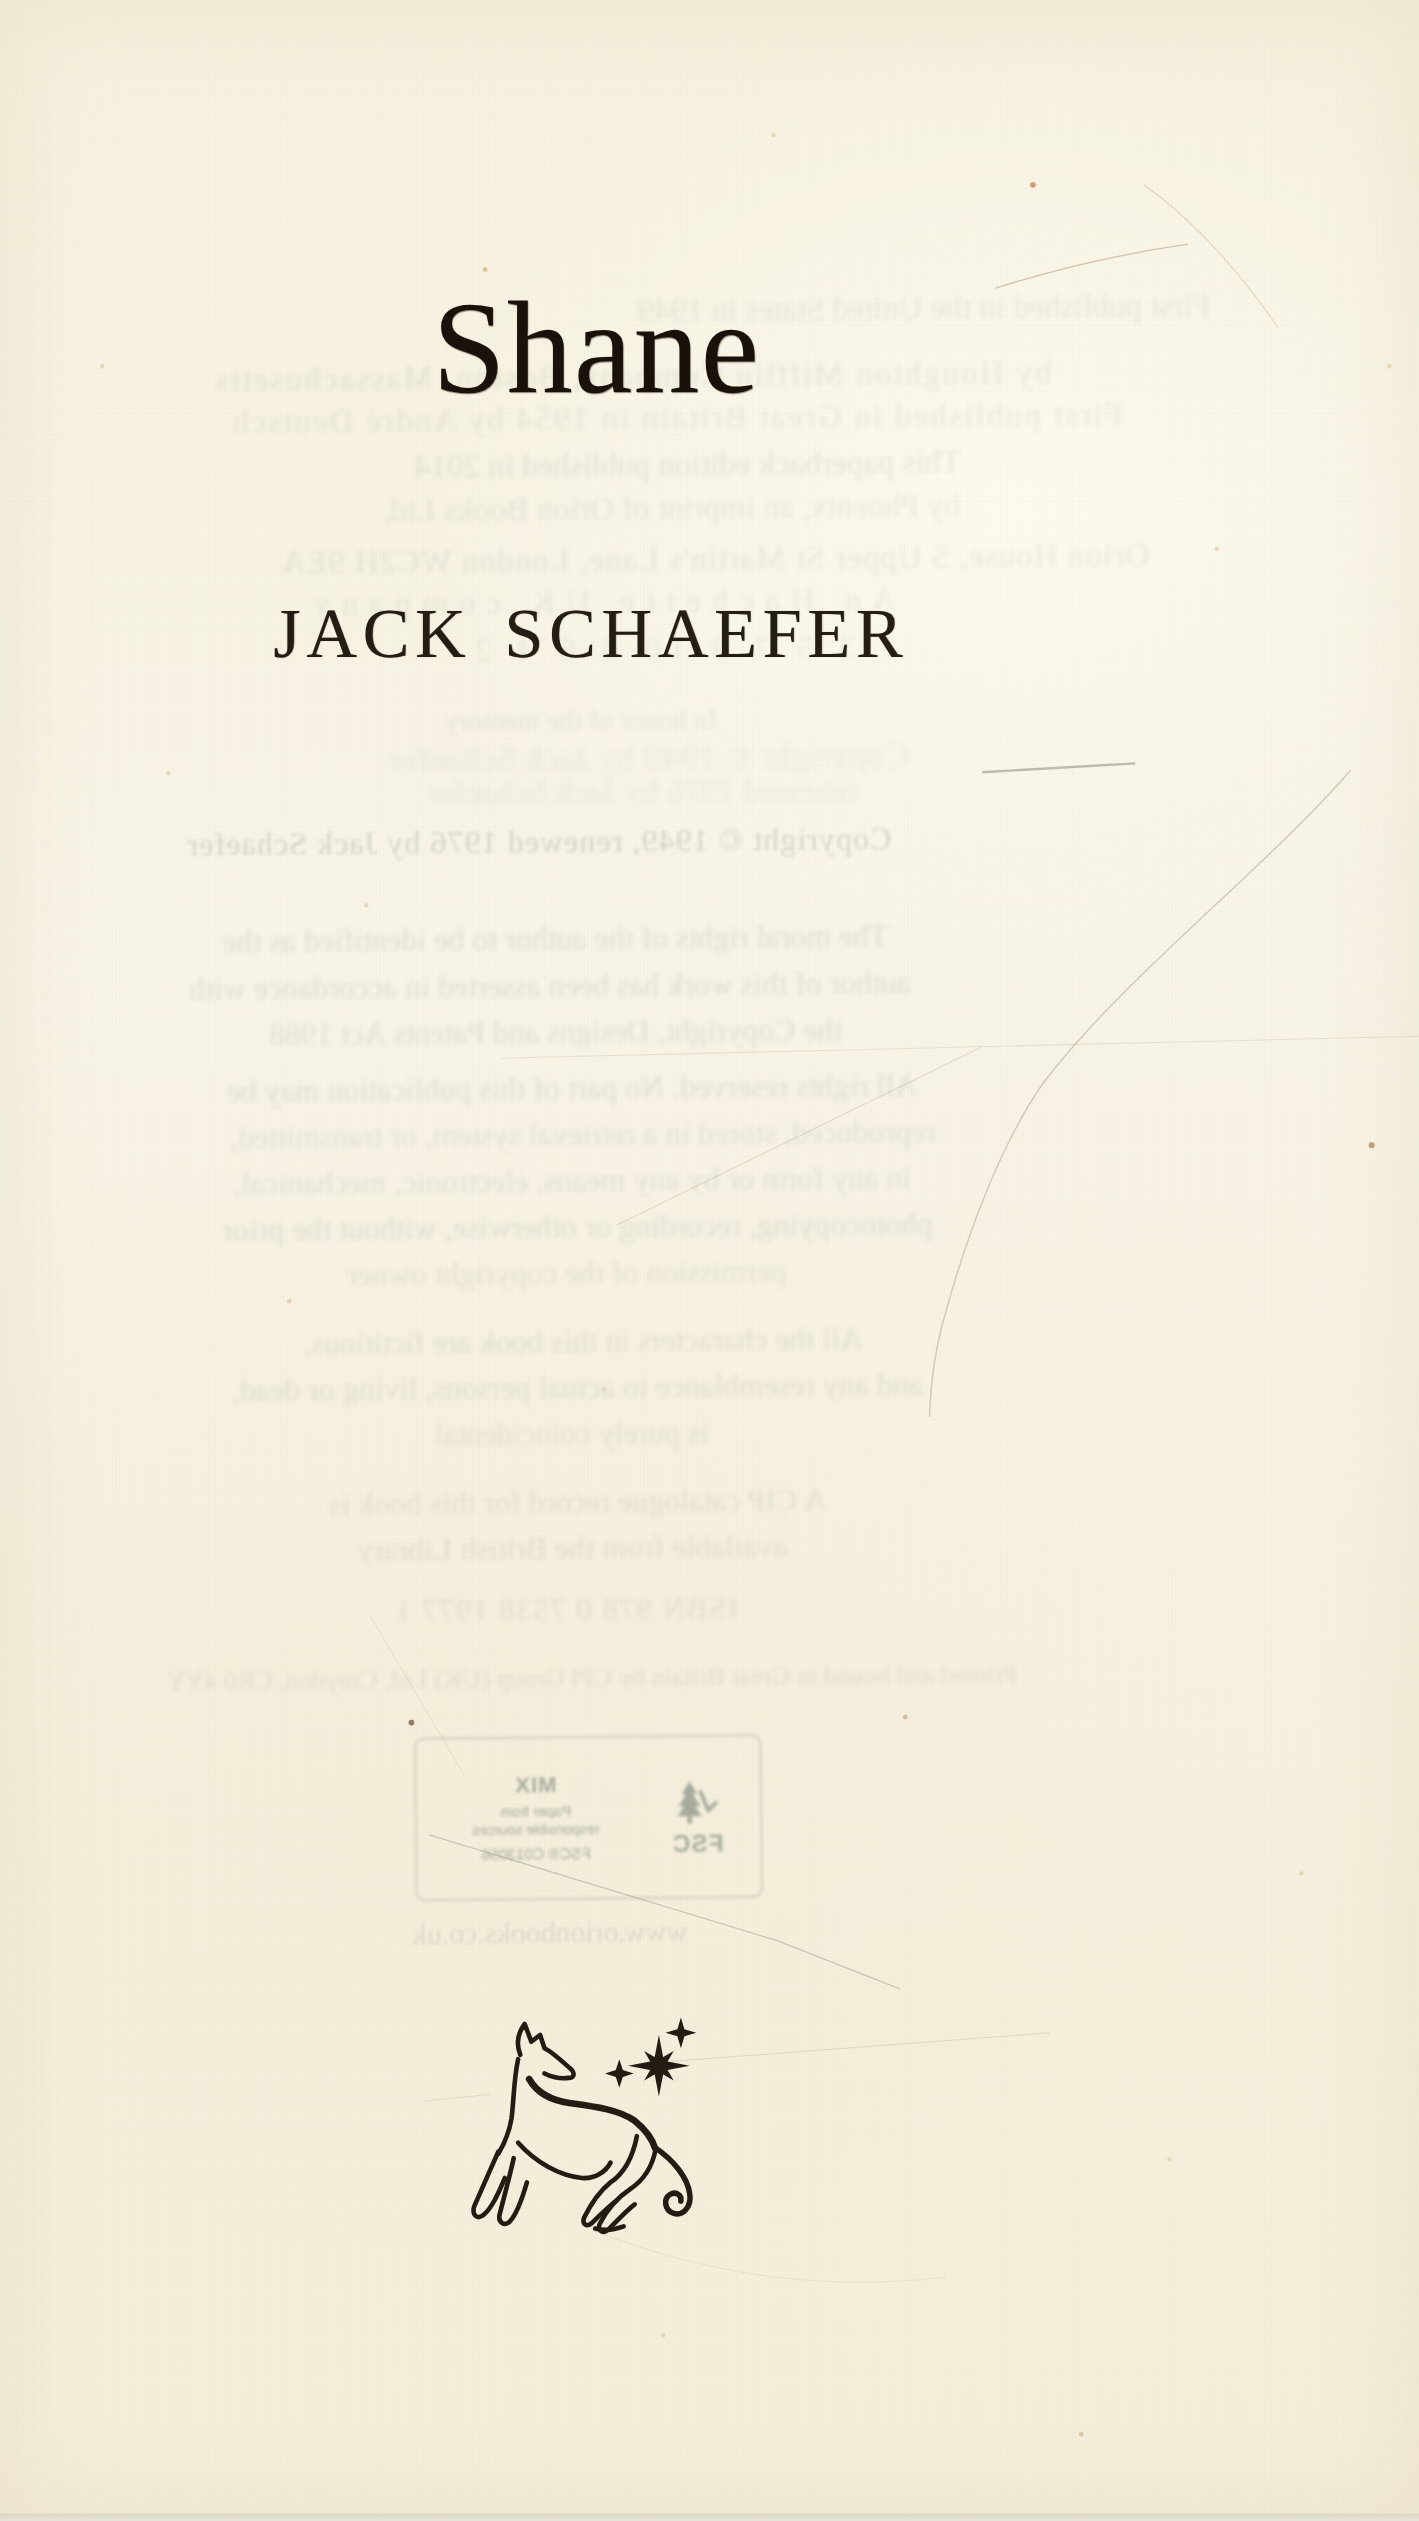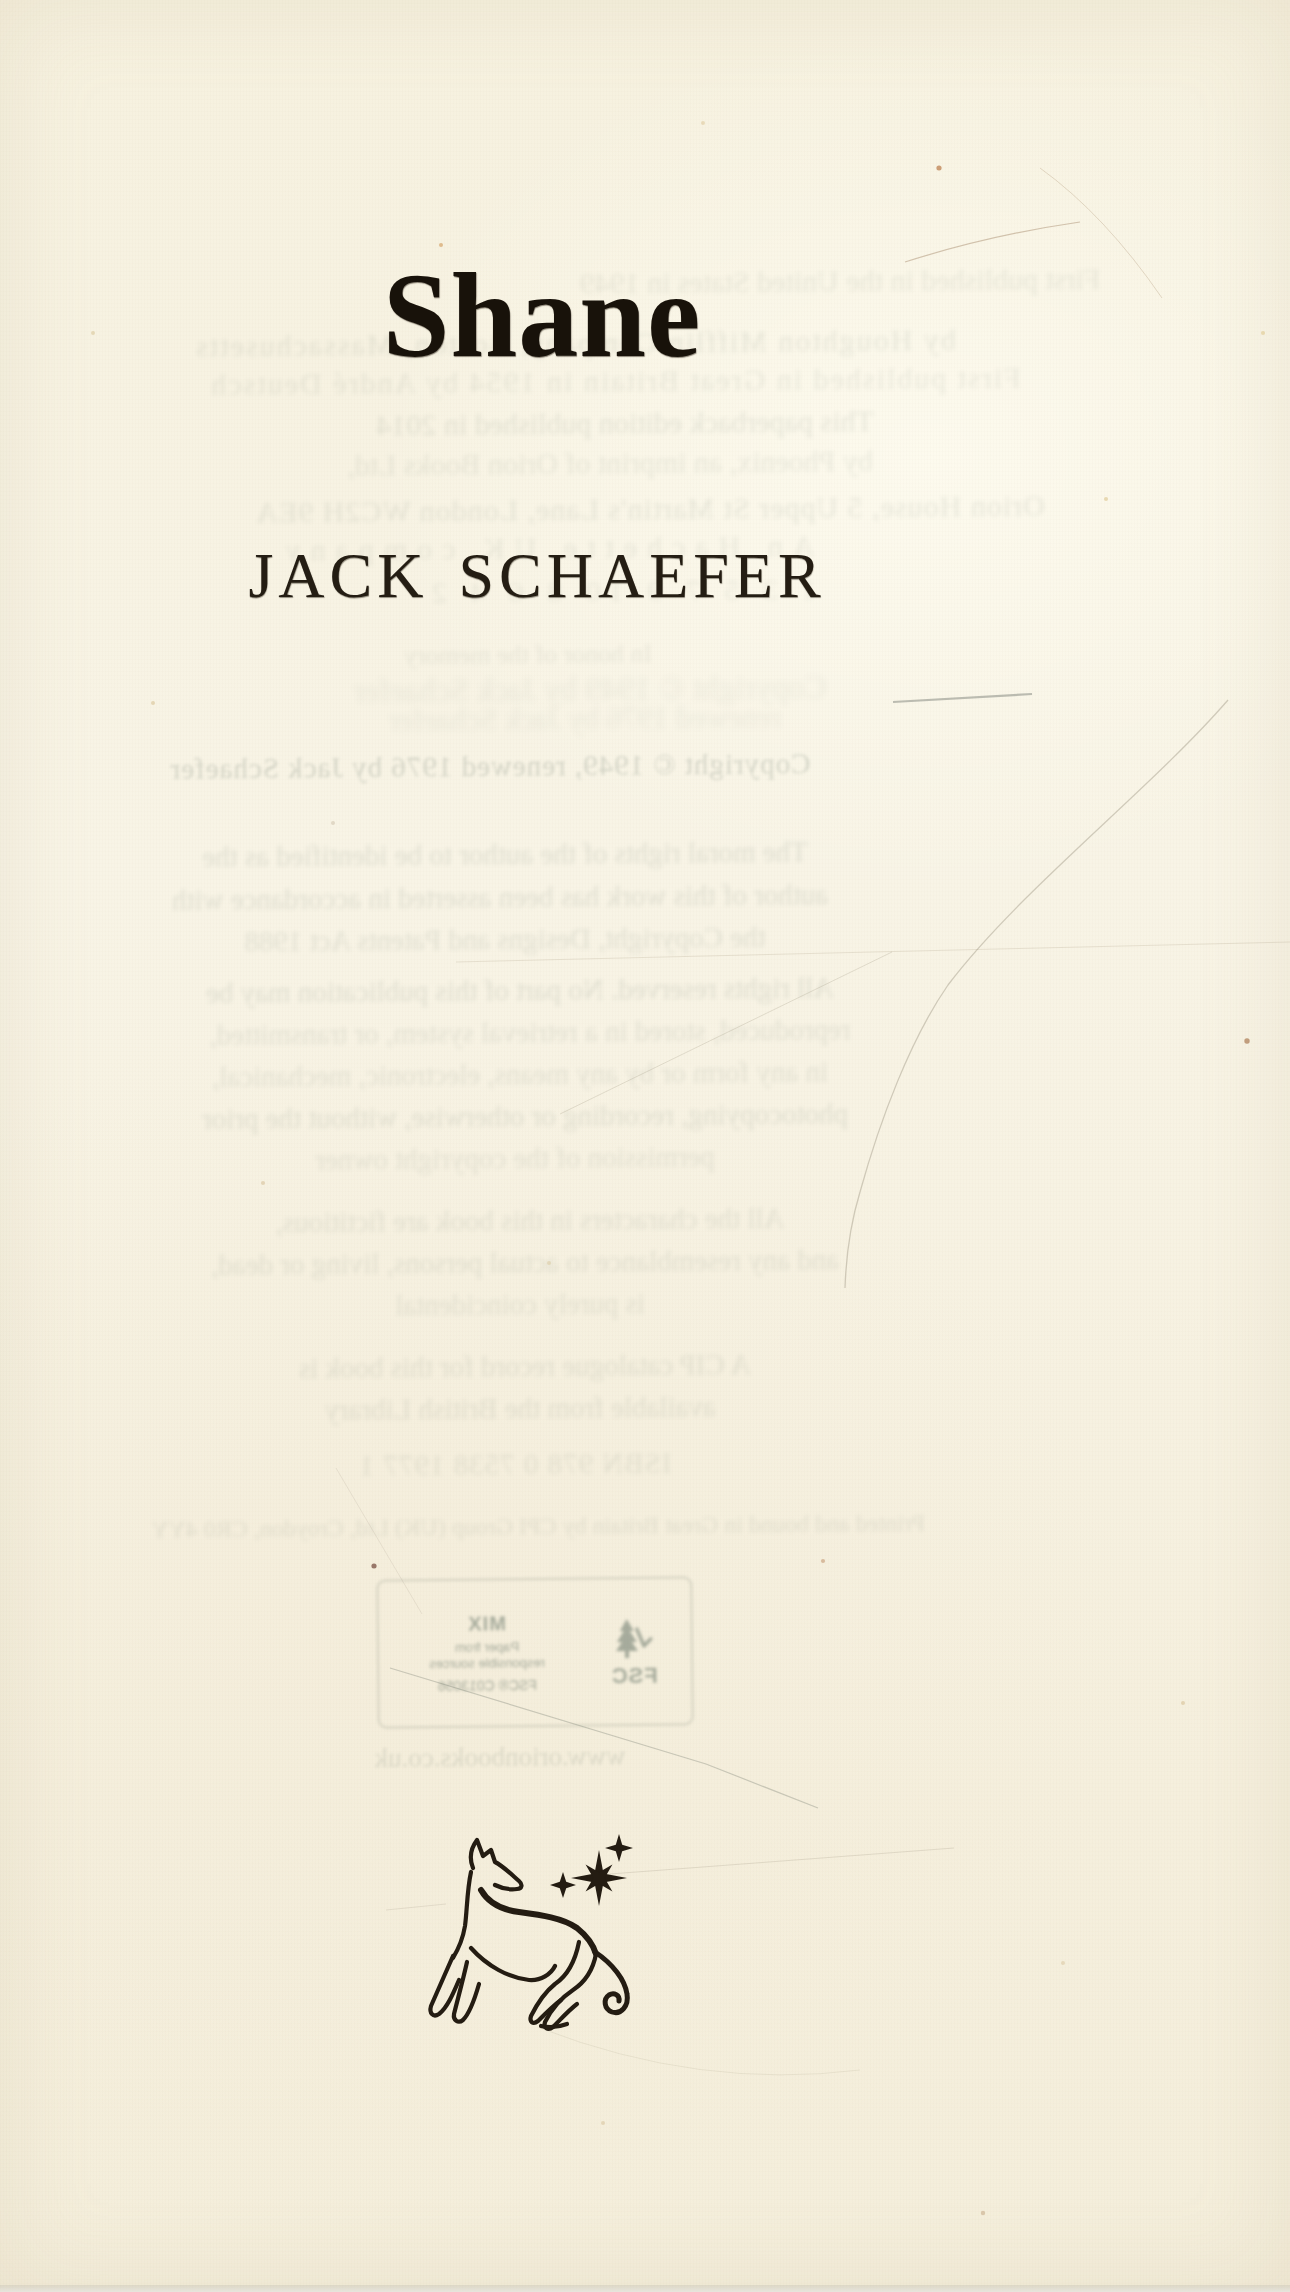--- a/index.html
+++ b/index.html
@@ -42,21 +42,21 @@
   .fsc-left{display:flex;flex-direction:column;align-items:center;width:86px;flex:none;}
   .fsc-word{font-family:"Liberation Sans",sans-serif;font-weight:bold;font-size:22px;letter-spacing:1px;margin-top:4px;}
   .fsc-right{flex:1;text-align:center;font-family:"Liberation Sans",sans-serif;}
   .fsc-mix{font-weight:bold;font-size:20px;letter-spacing:1px;margin-bottom:4px;}
   .fsc-small{font-size:13px;line-height:1.25;}
   .fsc-code{font-size:14px;margin-top:6px;}
   
   .title{
     position:absolute;z-index:5;left:542px;top:256px;margin:0;
     transform:translateX(-50%);
-    font-size:120px;font-weight:bold;line-height:1;letter-spacing:1px;
+    font-size:120px;font-weight:normal;line-height:1;letter-spacing:1px;
     color:var(--ink,#18120a);
     text-shadow:0.6px 0.9px 1px rgba(32,22,10,.5);
   }
   .author{
     position:absolute;z-index:5;left:537px;top:544px;
     transform:translateX(-50%);
     font-size:64px;line-height:1;letter-spacing:5px;word-spacing:9px;
     color:#241d13;
     text-shadow:0.4px 0.7px 0.9px rgba(32,24,12,.45);
     white-space:nowrap;

